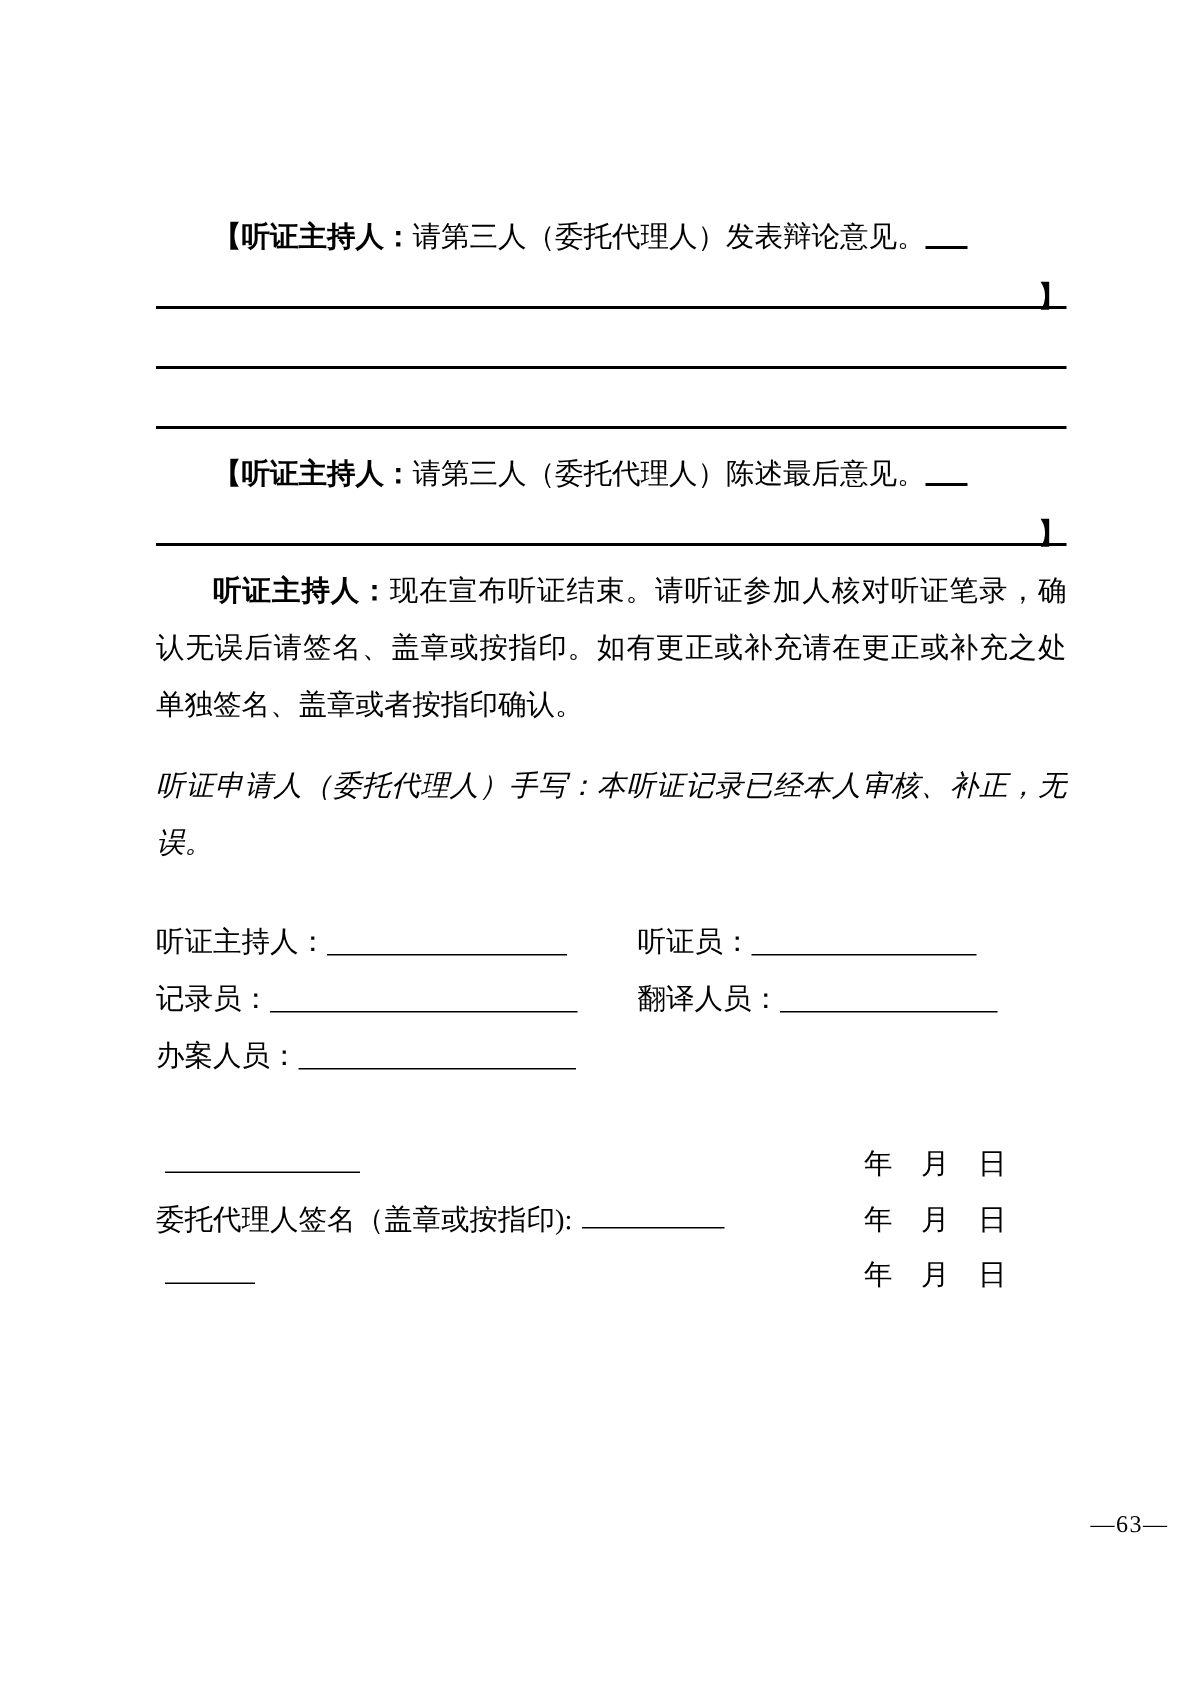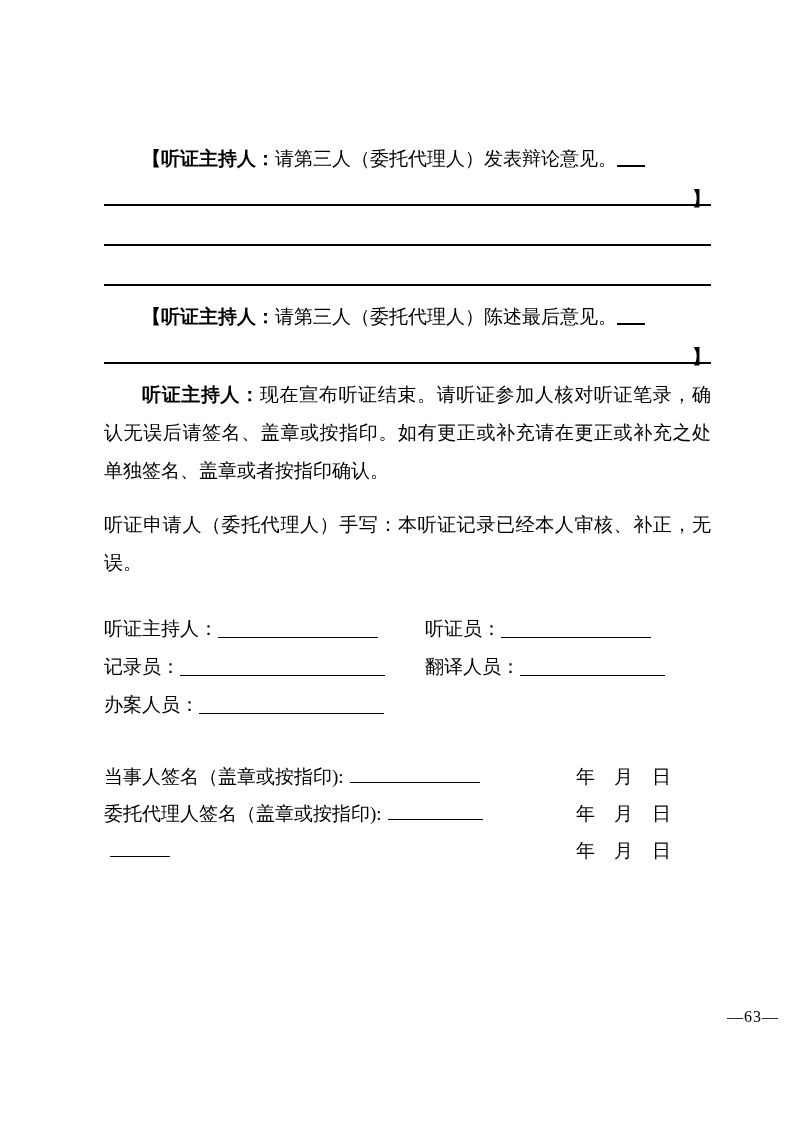--- a/index.html
+++ b/index.html
@@ -38,21 +38,21 @@
     line-height: 1;
   }
   .short-blank {
     display: inline-block;
     width: 28px;
     border-bottom: 2px solid #000;
     height: 1em;
     vertical-align: -2px;
   }
   .closing-para { margin-top: 12px; }
-  .handwrite-para { margin-top: 16px; }
+  .handwrite-para { margin-top: 16px; font-style: italic; }
   .sig-group1 { margin-top: 28px; }
   .sig-group2 { margin-top: 34px; }
   .sig-row { line-height: 38px; white-space: nowrap; }
   .sig-col1 { display: inline-block; width: 321px; }
   .blank {
     display: inline-block;
     border-bottom: 1.6px solid #000;
     height: 1em;
     vertical-align: -3px;
   }
@@ -119,21 +119,20 @@
     <div class="sig-row">
       <span class="sig-col1"><span>记录员：</span><span class="blank w205"></span></span><span><span>翻译人员：</span><span class="blank w145"></span></span>
     </div>
     <div class="sig-row">
       <span><span>办案人员：</span><span class="blank w185"></span></span>
     </div>
   </div>
 
   <div class="sig-group2">
     <div class="sig-row-dated">
-      <span>当事人签名（盖章或按指印): </span>
         <span class="blank w130"></span>
         <span class="date-label">年　月　日</span>
     </div>
     <div class="sig-row-dated">
       <span>委托代理人签名（盖章或按指印): </span>
         <span class="blank w95"></span>
         <span class="date-label">年　月　日</span>
     </div>
     <div class="sig-row-dated">
         <span class="blank w60"></span>

